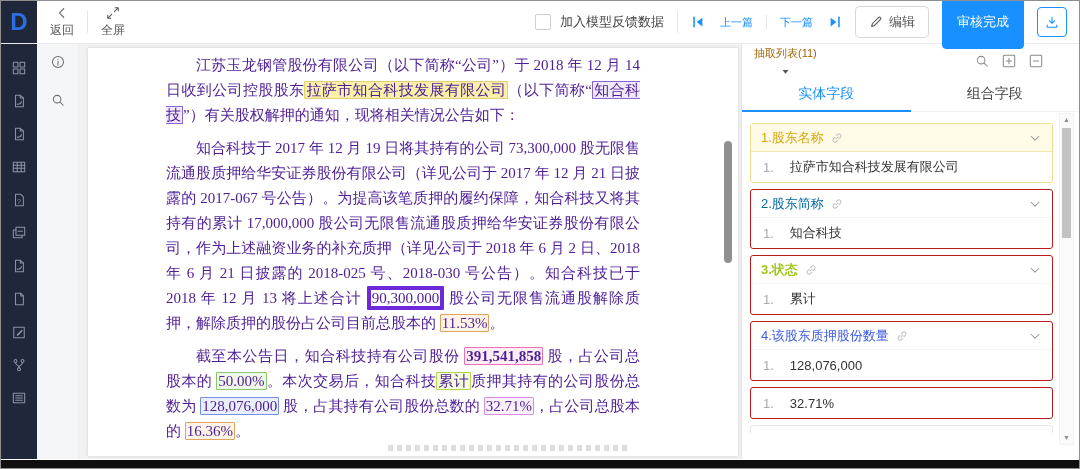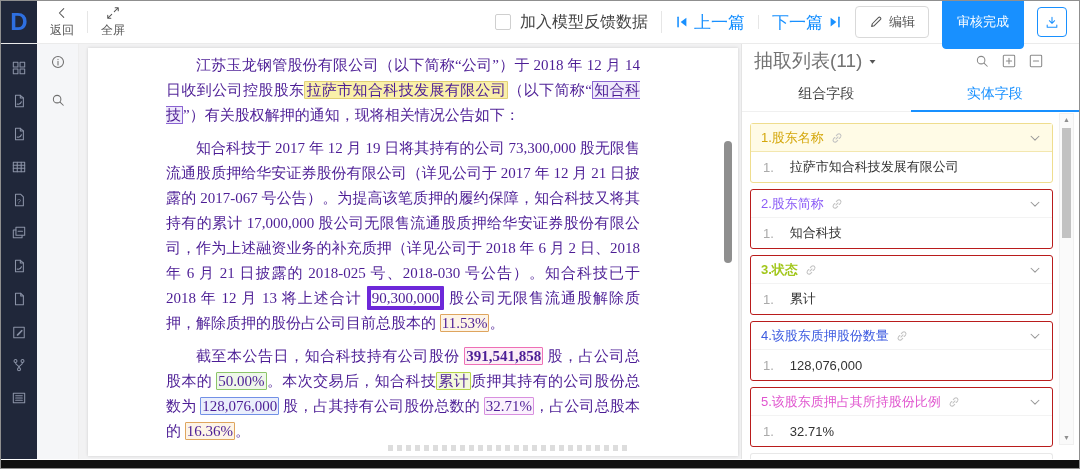--- a/index.html
+++ b/index.html
@@ -10,23 +10,23 @@
   
   .topbar{position:absolute;left:0;top:0;right:0;height:42px;background:#fff;
           border-bottom:1px solid #ebebeb;display:flex;align-items:center;z-index:6;}
   .logo{width:36px;height:42px;background:#20273a;color:#2e6fe0;display:flex;align-items:center;
         justify-content:center;font-size:24px;font-weight:bold;flex:none;cursor:pointer;}
   .tb-vert{display:flex;flex-direction:column;align-items:center;justify-content:center;gap:2px;
            color:#555;font-size:12px;padding:0 13px;cursor:pointer;}
   .tb-sep{width:1px;height:22px;background:#e6e6e6;flex:none;}
   .tb-sep.thin{height:14px;}
   .tb-right{margin-left:auto;display:flex;align-items:center;gap:13px;padding-right:12px;}
-  .checkbox-row{display:flex;align-items:center;gap:9px;font-size:16px;color:#444;cursor:pointer;}
+  .checkbox-row{display:flex;align-items:center;gap:9px;font-size:13px;color:#444;cursor:pointer;}
   .checkbox{width:14px;height:14px;border:1px solid #cfcfcf;border-radius:2px;background:#fff;flex:none;}
-  .nav-link{display:flex;align-items:center;gap:5px;color:#1890ff;font-size:17px;cursor:pointer;white-space:nowrap;}
+  .nav-link{display:flex;align-items:center;gap:15px;color:#1890ff;font-size:11px;cursor:pointer;white-space:nowrap;}
   .btn-outline{display:flex;align-items:center;gap:6px;border:1px solid #d9d9d9;border-radius:4px;
                background:#fff;color:#555;font-size:13px;padding:6px 13px;cursor:pointer;}
   .btn-primary{border:1px solid #1890ff;border-radius:4px;background:#1890ff;color:#fff;
                font-size:13px;padding:17px 14px;cursor:pointer;}
   .btn-icon{width:30px;height:30px;border:1px solid #1890ff;border-radius:4px;background:#fff;
             color:#1890ff;display:flex;align-items:center;justify-content:center;cursor:pointer;box-sizing:border-box;}
 
   
   .sidebar{position:absolute;left:0;top:42px;width:36px;bottom:9px;background:#20273a;
            display:flex;flex-direction:column;align-items:center;padding-top:8px;box-sizing:border-box;}
@@ -56,21 +56,21 @@
   .hl-violet {background:#fbf1fd;border:1px solid #d88fdf;}
   .smudge{position:absolute;right:110px;bottom:5px;width:240px;height:6px;opacity:.45;
           background:repeating-linear-gradient(90deg,#b5b5b5 0 5px,transparent 5px 9px);filter:blur(.6px);}
   .doc-scroll{position:absolute;right:8px;top:0;bottom:0;width:9px;cursor:pointer;}
   .doc-scroll .thumb{position:absolute;top:98px;height:122px;left:0;width:8px;background:#8f8f8f;border-radius:4px;}
 
   
   .panel{position:absolute;left:740px;top:42px;right:0;bottom:9px;background:#fff;
          border-left:1px solid #e4e4e4;}
   .panel-header{height:32px;display:flex;align-items:center;padding:2px 12px 0;}
-  .panel-title{display:flex;align-items:center;gap:6px;font-size:19px;color:#737373;cursor:pointer;}
+  .panel-title{display:flex;align-items:center;gap:6px;font-size:11px;color:#a16207;cursor:pointer;flex-direction:column;}
   .panel-tools{margin-left:auto;display:flex;align-items:center;gap:13px;color:#8a8a8a;padding-right:24px;}
   .panel-tools .pt{cursor:pointer;}
   .tabs{display:flex;height:34px;border-bottom:1px solid #f0f0f0;}
   .tab{flex:1;display:flex;align-items:center;justify-content:center;font-size:14px;color:#444;
        cursor:pointer;position:relative;}
   .tab.active{color:#1890ff;}
   .tab.active::after{content:"";position:absolute;left:0;right:0;bottom:-1px;height:2px;background:#1890ff;}
   .cards{position:absolute;left:8px;right:26px;top:80px;bottom:0;overflow:hidden;
          display:flex;flex-direction:column;gap:6px;}
   .card{border:1px solid #b91c1c;border-radius:3px;background:#fff;flex:none;box-sizing:border-box;}
@@ -78,21 +78,21 @@
                border-bottom:1px solid #f3f3f3;cursor:pointer;}
   .card-label{white-space:nowrap;}
   .card-link{color:#c2c2c2;display:flex;}
   .card-chevron{margin-left:auto;color:#999;display:flex;cursor:pointer;}
   .vrow{display:flex;align-items:center;height:30px;padding:0 12px;gap:16px;font-size:13px;
         color:#333;cursor:pointer;}
   .vrow .no{color:#aaa;flex:none;}
   .card.theme-gold{border-color:#efdd8e;}
   .card.theme-gold .card-header{background:#fffbe6;border-bottom-color:#f3e7af;}
   .theme-gold   .card-label{color:#d4a70c;}
-  .theme-purple .card-label{color:#8b5cf6;}
+  .theme-purple .card-label{color:#0369a1;}
   .theme-lime   .card-label{color:#a2c71c;font-weight:bold;}
   .theme-blue   .card-label{color:#3d5be0;}
   .theme-magenta .card-label{color:#e055cf;}
   .card-partial{height:7px;border:1px solid #e8e8e8;border-bottom:none;border-radius:3px 3px 0 0;flex:none;}
   .panel-scroll{position:absolute;right:5px;top:70px;bottom:14px;width:15px;background:#fafafa;
                 border:1px solid #f0f0f0;box-sizing:border-box;cursor:pointer;}
   .ps-arrow{position:absolute;left:0;right:0;color:#8f8f8f;font-size:7px;text-align:center;line-height:10px;}
   .ps-up{top:1px;} .ps-down{bottom:1px;}
   .ps-thumb{position:absolute;top:14px;height:110px;left:2px;right:2px;background:#c2c2c2;}
 
@@ -299,22 +299,22 @@
           </span>
         <span class="pt ic">
             <svg viewBox="0 0 16 16" width="14" height="14" fill="none" stroke="currentColor" stroke-width="1.2" stroke-linecap="round" stroke-linejoin="round">
               <rect x="1.5" y="1.5" width="13" height="13" rx="1"></rect>
               <path d="M5 8 h6"></path>
             </svg>
           </span>
       </div>
     </div>
     <div class="tabs">
+      <div class="tab active">实体字段</div>
       <div class="tab">组合字段</div>
-      <div class="tab active">实体字段</div>
     </div>
     <div class="cards" id="cards">
         <div class="card theme-gold">
           <div class="card-header">
             <span class="card-label">1.股东名称</span>
             <span class="card-link">
               <svg viewBox="0 0 16 16" width="14" height="14" fill="none" stroke="currentColor" stroke-width="1.2" stroke-linecap="round" stroke-linejoin="round">
                 <path d="M6.8 9.2 L9.2 6.8 M5.6 7.4 L3.9 9.1 a2.3 2.3 0 0 0 3.2 3.2 l1.7-1.7 M10.4 8.6 l1.7-1.7 a2.3 2.3 0 0 0 -3.2 -3.2 L7.2 5.4"></path>
               </svg>
             </span>
@@ -380,33 +380,20 @@
                 <path d="M3.5 6 L8 10.5 L12.5 6"></path>
               </svg>
             </span>
           </div>
           <div class="vrow">
             <span class="no">1.</span>
             <span>128,076,000</span>
           </div>
         </div>
         <div class="card theme-magenta">
-          <div class="card-header">
-            <span class="card-label">5.该股东质押占其所持股份比例</span>
-            <span class="card-link">
-              <svg viewBox="0 0 16 16" width="14" height="14" fill="none" stroke="currentColor" stroke-width="1.2" stroke-linecap="round" stroke-linejoin="round">
-                <path d="M6.8 9.2 L9.2 6.8 M5.6 7.4 L3.9 9.1 a2.3 2.3 0 0 0 3.2 3.2 l1.7-1.7 M10.4 8.6 l1.7-1.7 a2.3 2.3 0 0 0 -3.2 -3.2 L7.2 5.4"></path>
-              </svg>
-            </span>
-            <span class="card-chevron">
-              <svg viewBox="0 0 16 16" width="14" height="14" fill="none" stroke="currentColor" stroke-width="1.2" stroke-linecap="round" stroke-linejoin="round">
-                <path d="M3.5 6 L8 10.5 L12.5 6"></path>
-              </svg>
-            </span>
-          </div>
           <div class="vrow">
             <span class="no">1.</span>
             <span>32.71%</span>
           </div>
         </div>
         <div class="card-partial"></div>
       </div>
     <div class="panel-scroll">
       <div class="ps-arrow ps-up">▲</div>
       <div class="ps-thumb"></div>

